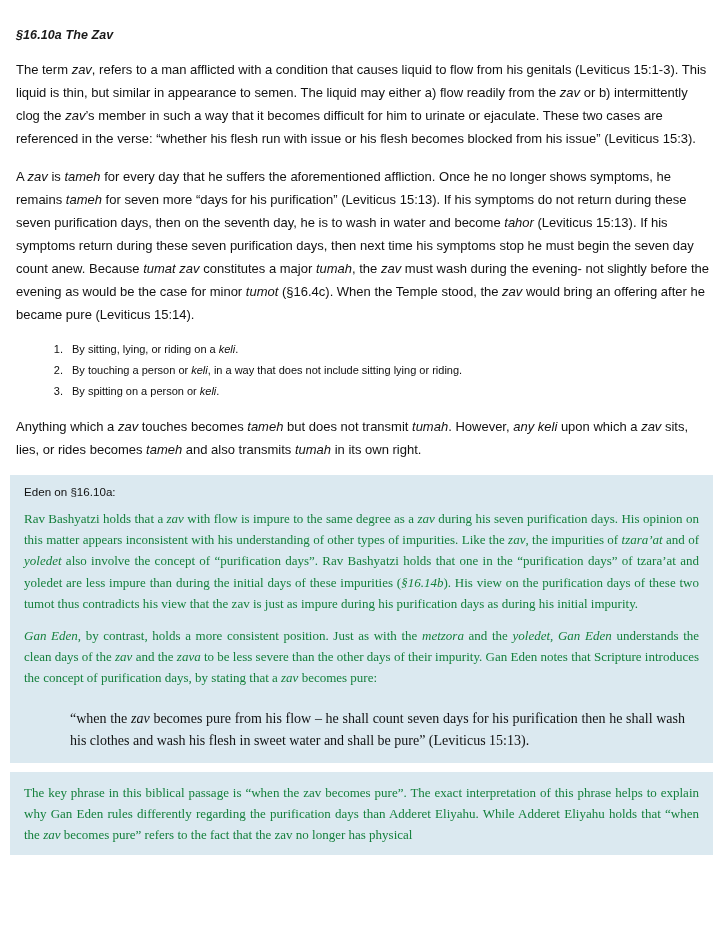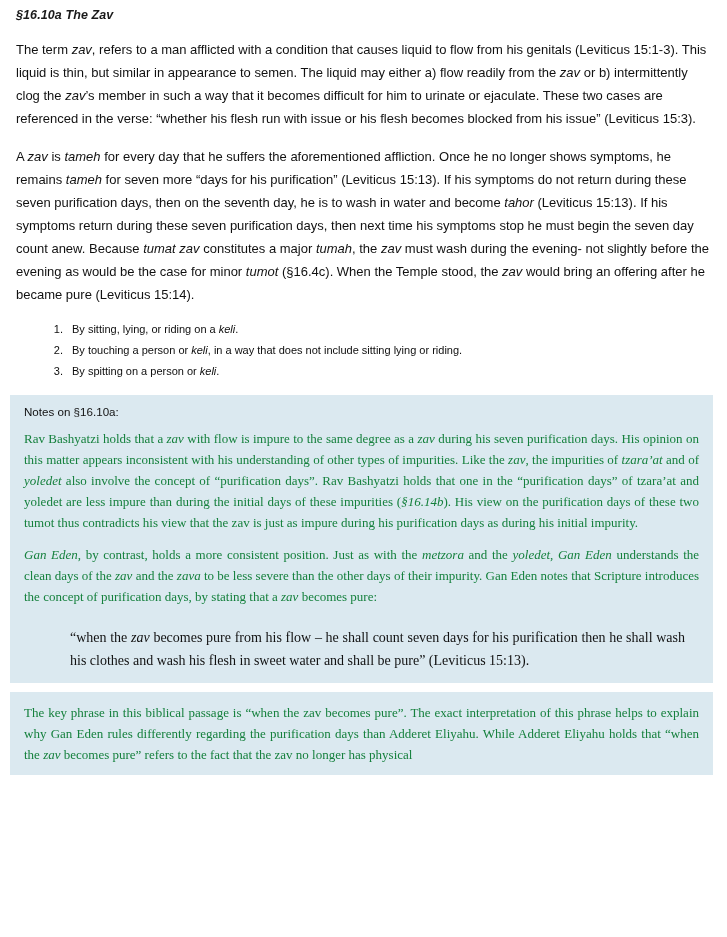--- a/index.html
+++ b/index.html
@@ -12,21 +12,21 @@
     height: 937px;
     font-family: "Liberation Sans", sans-serif;
     color: #0d0d0d;
     overflow: hidden;
   }
   .page {
     position: relative;
     width: 727px;
     height: 808px;
     box-sizing: border-box;
-    padding: 6px 12px 0 12px;
+    padding: 26px 12px 0 12px;
   }
   .section-title {
     font-style: italic;
     font-size: 12.5px;
     font-weight: 600;
     color: #1a1a1a;
     margin: 2px 0 16px 4px;
     letter-spacing: .1px;
   }
   p.body {
@@ -97,23 +97,24 @@
 
   <p class="body">The term <em>zav</em>, refers to a man afflicted with a condition that causes liquid to flow from his genitals (Leviticus 15:1-3). This liquid is thin, but similar in appearance to semen. The liquid may either a) flow readily from the <em>zav</em> or b) intermittently clog the <em>zav</em>’s member in such a way that it becomes difficult for him to urinate or ejaculate. These two cases are referenced in the verse: “whether his flesh run with issue or his flesh becomes blocked from his issue” (Leviticus 15:3).</p>
   <p class="body">A <em>zav</em> is <em>tameh</em> for every day that he suffers the aforementioned affliction. Once he no longer shows symptoms, he remains <em>tameh</em> for seven more “days for his purification” (Leviticus 15:13). If his symptoms do not return during these seven purification days, then on the seventh day, he is to wash in water and become <em>tahor</em> (Leviticus 15:13). If his symptoms return during these seven purification days, then next time his symptoms stop he must begin the seven day count anew. Because <em>tumat zav</em> constitutes a major <em>tumah</em>, the <em>zav</em> must wash during the evening- not slightly before the evening as would be the case for minor <em>tumot</em> (§16.4c). When the Temple stood, the <em>zav</em> would bring an offering after he became pure (Leviticus 15:14).</p>
 
   <ol class="ways">
     <li>By sitting, lying, or riding on a <em>keli</em>.</li>
     <li>By touching a person or <em>keli</em>, in a way that does not include sitting lying or riding.</li>
     <li>By spitting on a person or <em>keli</em>.</li>
   </ol>
 
+  <p class="body">Anything which a <em>zav</em> touches becomes <em>tameh</em> but does not transmit <em>tumah</em>. However, <em>any keli</em> upon which a <em>zav</em> sits, lies, or rides becomes <em>tameh</em> and also transmits <em>tumah</em> in its own right.</p>
 
   <div class="notes-box">
-    <div class="notes-header">Notes on §16.10a:</div>
+    <div class="notes-header">Eden on §16.10a:</div>
     <p>Rav Bashyatzi holds that a <em>zav</em> with flow is impure to the same degree as a <em>zav</em> during his seven purification days. His opinion on this matter appears inconsistent with his understanding of other types of impurities. Like the <em>zav</em>, the impurities of <em>tzara’at</em> and of <em>yoledet</em> also involve the concept of “purification days”. Rav Bashyatzi holds that one in the “purification days” of tzara’at and yoledet are less impure than during the initial days of these impurities (<em>§16.14b</em>). His view on the purification days of these two tumot thus contradicts his view that the zav is just as impure during his purification days as during his initial impurity.</p>
     <p class="last"><em>Gan Eden</em>, by contrast, holds a more consistent position. Just as with the <em>metzora</em> and the <em>yoledet</em>, <em>Gan Eden</em> understands the clean days of the <em>zav</em> and the <em>zava</em> to be less severe than the other days of their impurity. Gan Eden notes that Scripture introduces the concept of purification days, by stating that a <em>zav</em> becomes pure:</p>
   </div>
 
   <div class="notes-box second">
     <div class="quote">“when the <em>zav</em> becomes pure from his flow – he shall count seven days for his purification then he shall wash his clothes and wash his flesh in sweet water and shall be pure” (Leviticus 15:13).</div>
   </div>
 
   <div class="gap"></div>
 

